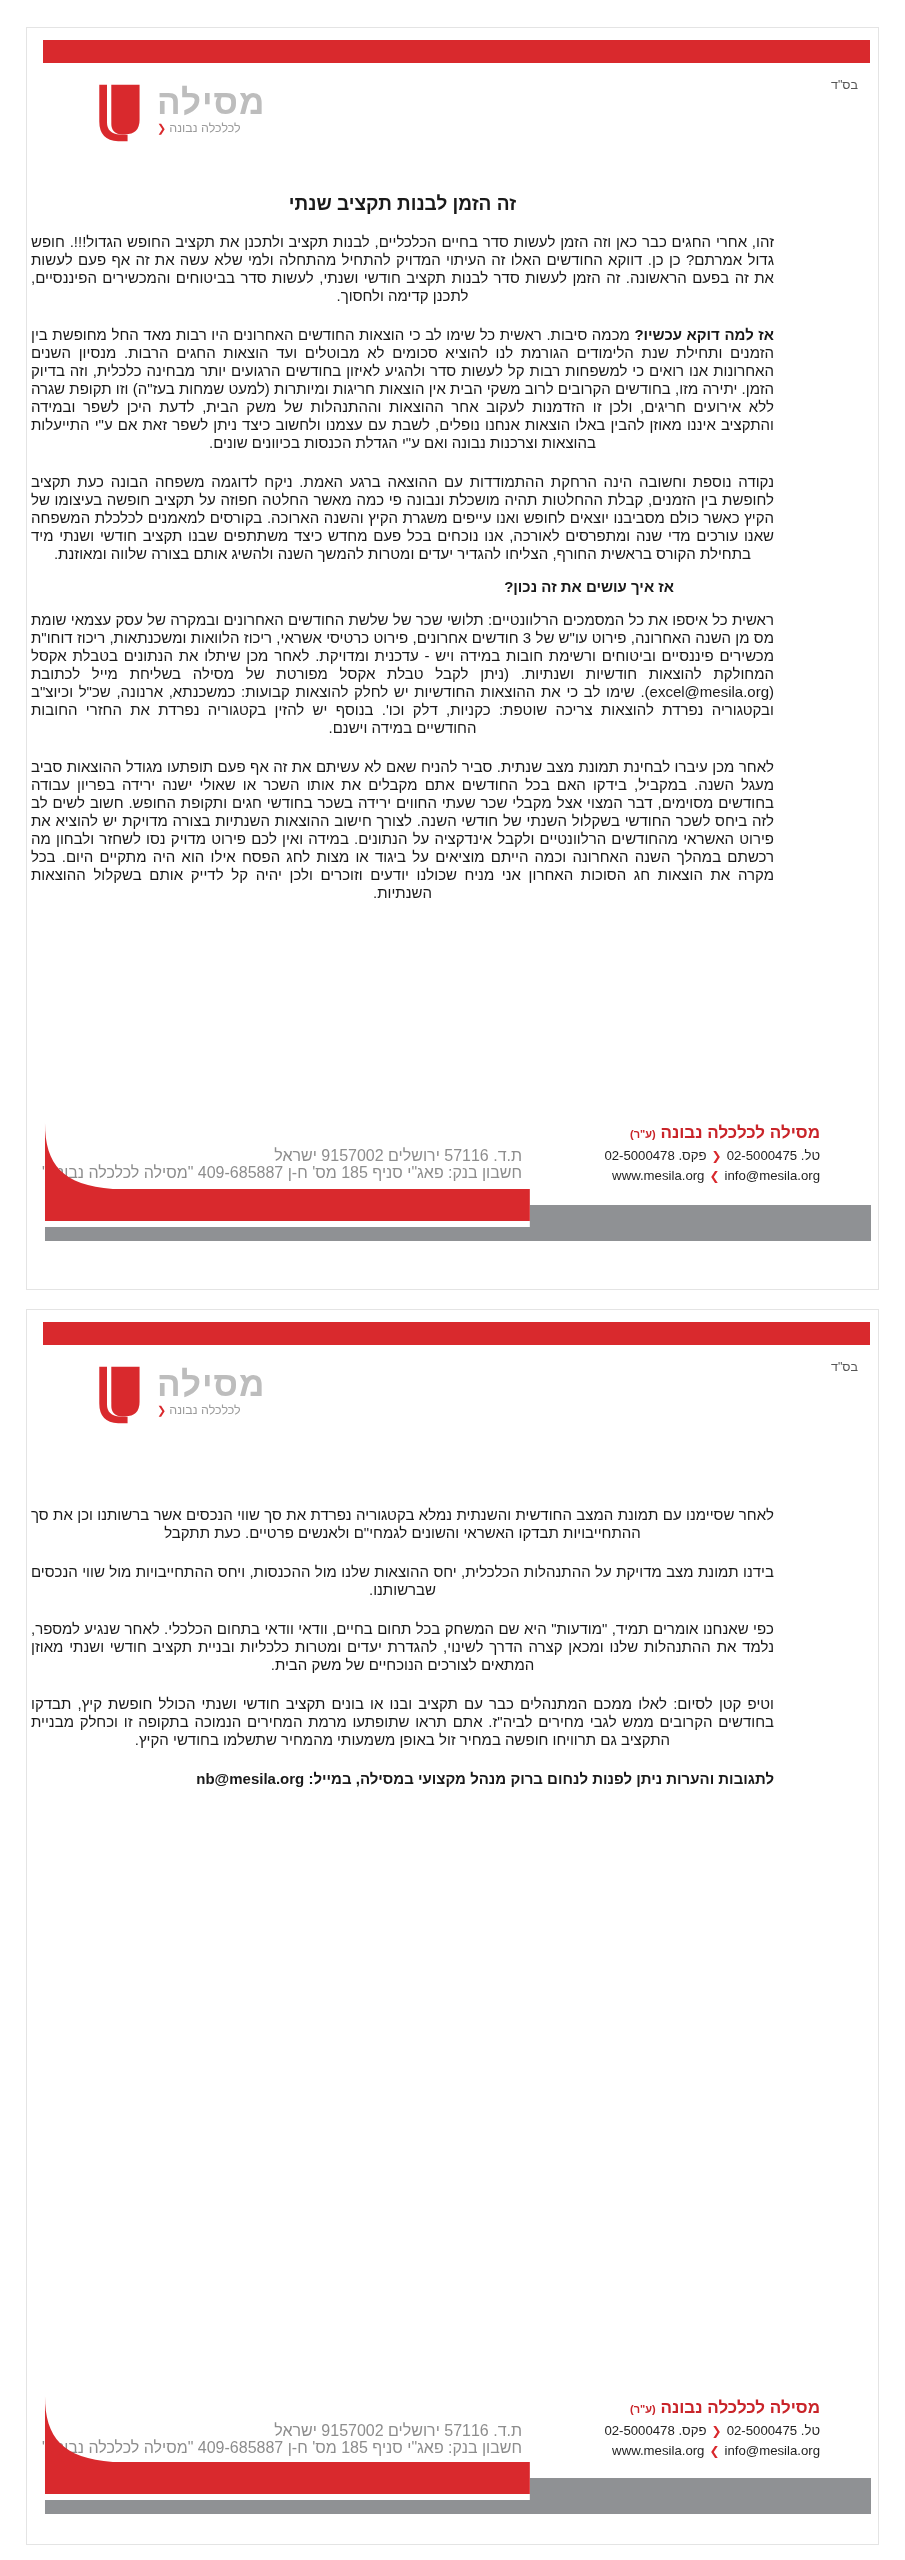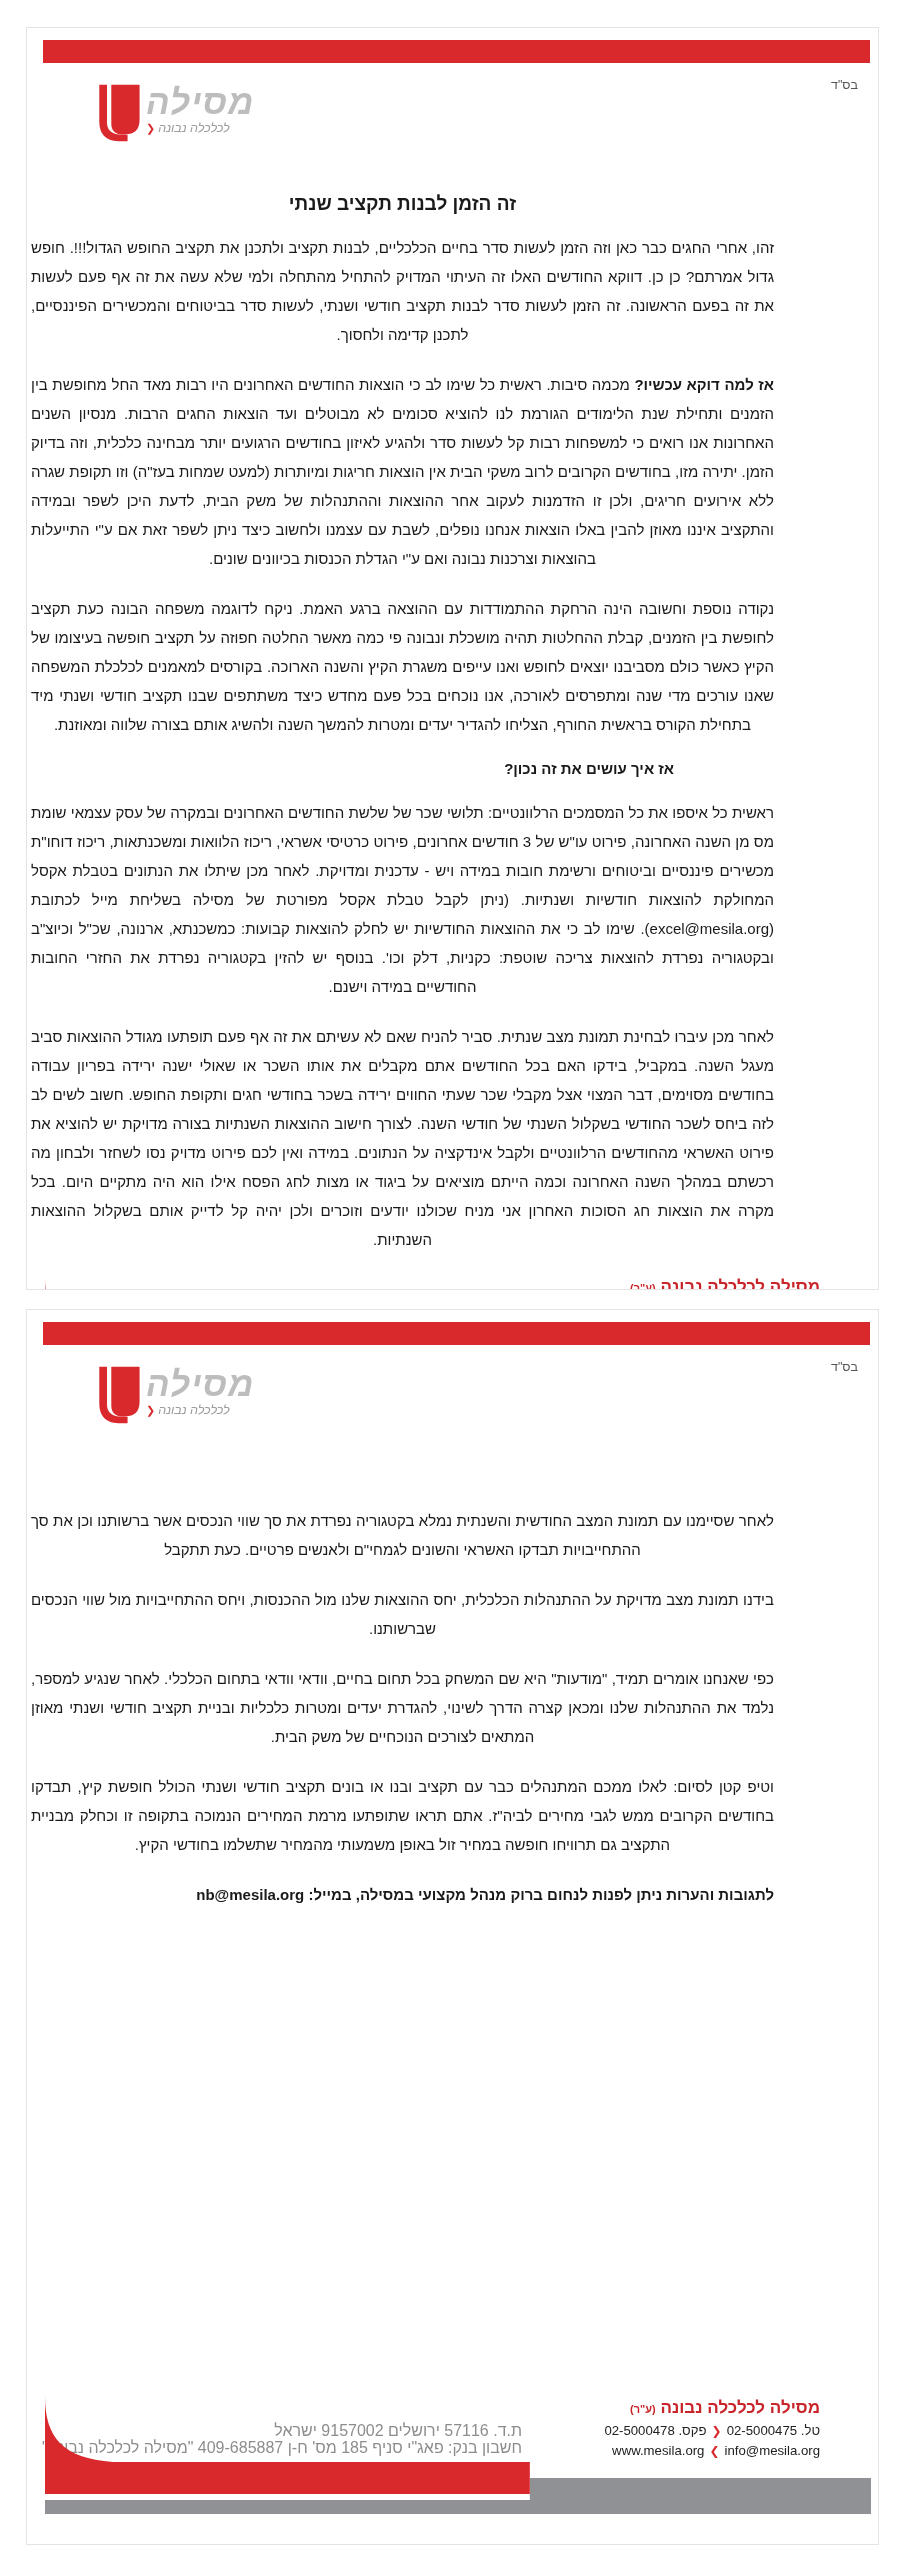--- a/index.html
+++ b/index.html
@@ -30,21 +30,21 @@
   }
 
   .header{position:relative;height:105px;flex:0 0 auto;}
   .bsd{
     position:absolute;top:15px;right:20px;
     font-size:12.5px;color:#555;
   }
   .logo{
     position:absolute;top:20px;left:68px;
     display:flex;flex-direction:row;align-items:flex-start;
-    direction:ltr;gap:3px;font-style:italic;
+    direction:ltr;gap:14px;
   }
   .logo-mark{width:48px;height:60px;flex:0 0 auto;}
   .logo-text{display:flex;flex-direction:column;direction:rtl;align-items:flex-end;}
   .logo-name{
     font-size:35px;line-height:38px;font-weight:bold;
     color:#bdbdbd;letter-spacing:1px;
   }
   .logo-tag{
     font-size:12.5px;color:#9b9b9b;margin-top:0px;
     display:flex;align-items:center;gap:3px;
@@ -53,21 +53,21 @@
 
   .title{
     text-align:center;font-weight:bold;font-size:19px;
     margin:25px 104px 0 4px;
     flex:0 0 auto;
   }
 
   .content{
     margin:18px 104px 0 4px;   
     margin-right:104px;margin-left:4px;
-    font-size:15px;line-height:29px;
+    font-size:15px;line-height:18px;
     text-align:justify;text-align-last:center;
     -moz-text-align-last:center;
     color:#191919;
     flex:0 0 auto;
   }
   #page2 .content{margin-top:56px;}
   .content p{margin:0 0 21px 0;}
   .subhead{
     font-weight:bold;text-align:right;text-align-last:right;
     margin:-6px 100px 15px 0 !important;

